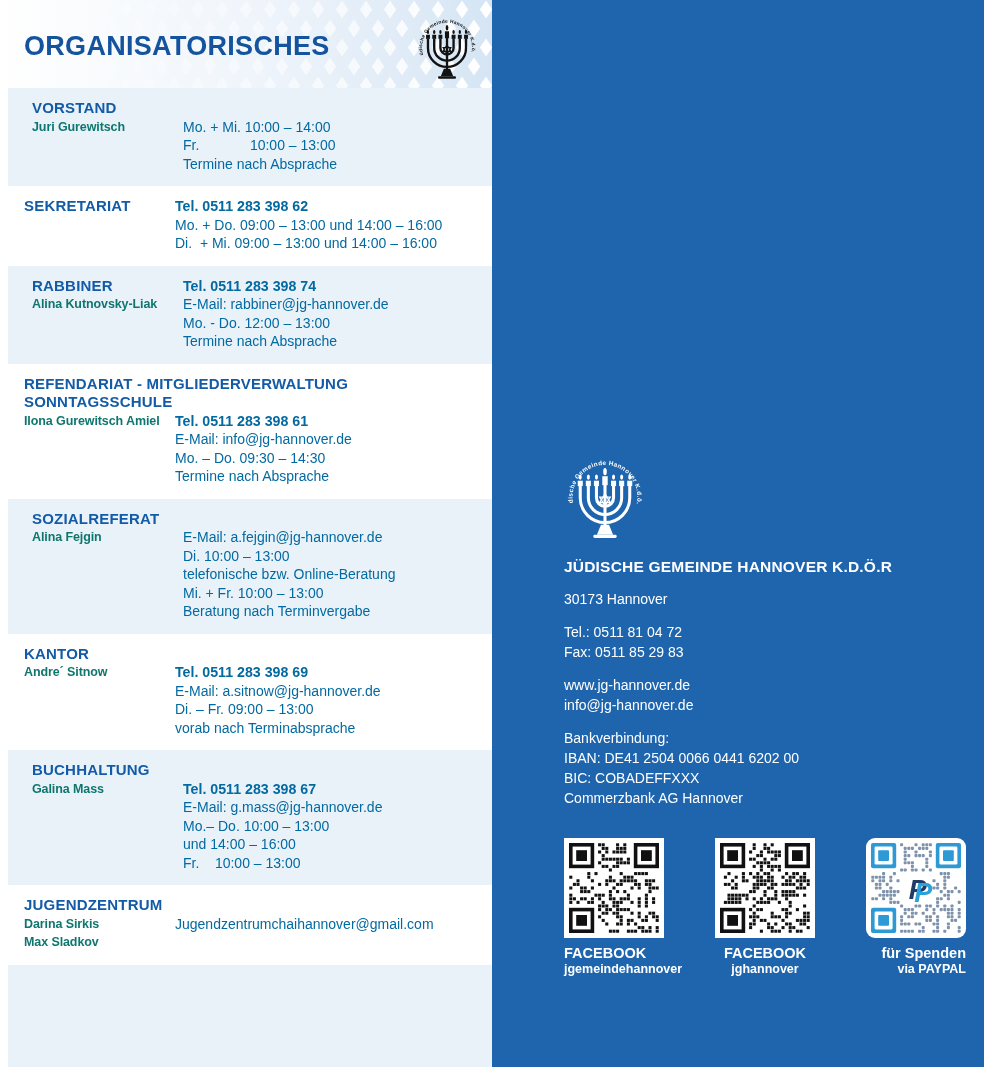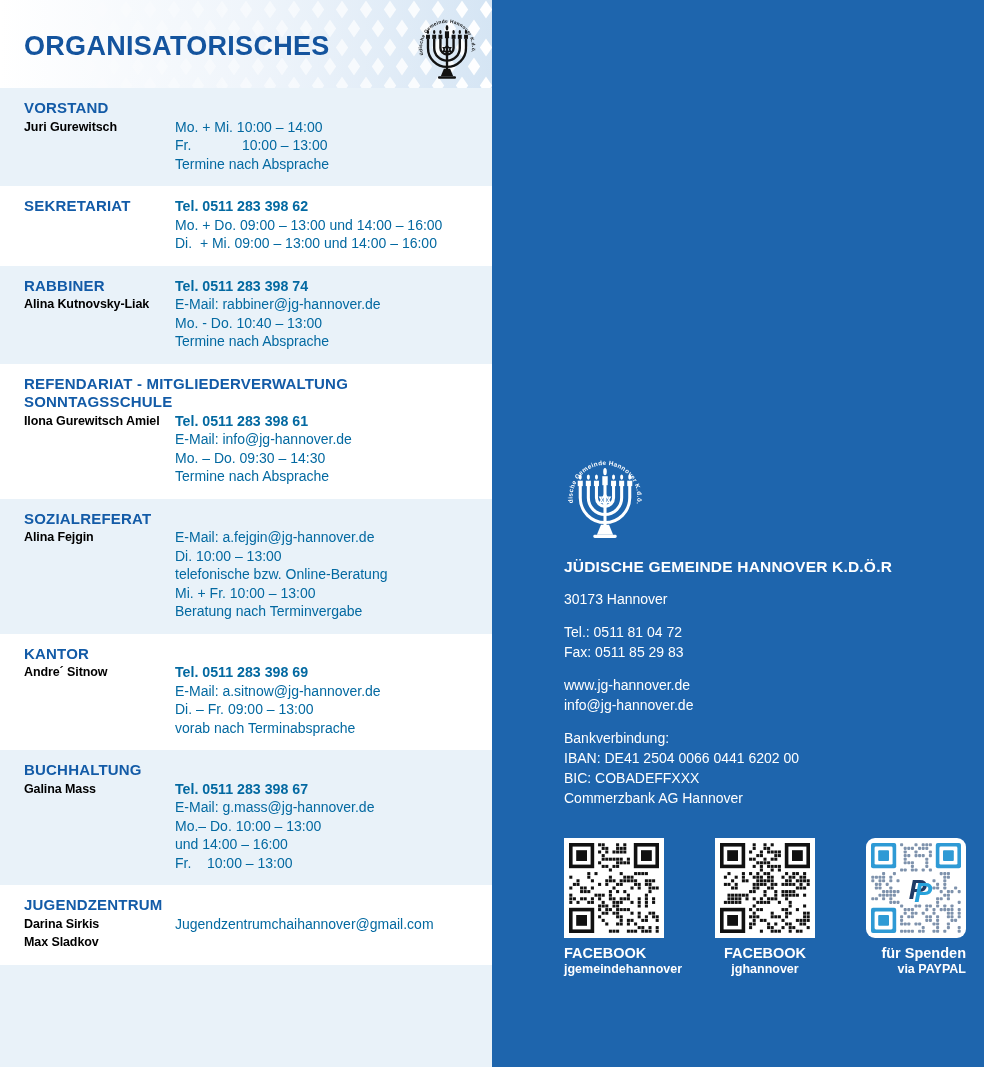--- a/index.html
+++ b/index.html
@@ -7,25 +7,25 @@
   #page{position:relative;width:1000px;height:1067px;overflow:hidden;display:flex;background:#ffffff;}
 
   
   #left-col{width:492px;height:1067px;display:flex;flex-direction:column;background:#ffffff;}
   #header{position:relative;height:88px;background:#ffffff;flex:0 0 auto;}
   #header .pattern-svg{position:absolute;top:0;right:0;}
   #page-title{position:absolute;left:24px;top:31px;font-size:27px;font-weight:bold;color:#14549e;letter-spacing:.3px;}
   .header-menorah{position:absolute;top:5px;right:10px;width:70px;height:83px;color:#121212;}
 
   .section{display:grid;grid-template-columns:151px 1fr;padding:11px 8px 13px 24px;box-sizing:border-box;flex:0 0 auto;}
-  .band-light{background:#e9f2f9;}
+  .band-light{background:#e9f2f9;margin-left:8px;}
   .band-white{background:#ffffff;}
   .sec-title div{font-size:15px;font-weight:bold;color:#135ba7;line-height:18.5px;letter-spacing:.2px;}
   .fw-title .sec-title{white-space:nowrap;}
-  .sec-names div{font-size:12.5px;font-weight:bold;color:#000000;line-height:18.5px;white-space:nowrap;letter-spacing:-.1px;}
+  .sec-names div{font-size:12.5px;font-weight:bold;color:#0f766e;line-height:18.5px;white-space:nowrap;letter-spacing:-.1px;}
   .sec-details{min-width:0;}
   .sec-details div{font-size:14px;color:#0369a1;line-height:18.5px;white-space:pre;}
   .sec-details div.bold{font-weight:bold;font-size:14.2px;}
   #left-filler{flex:1 1 auto;}
 
   
   #right-panel{width:492px;height:1067px;background:#1e65ad;box-sizing:border-box;padding-left:72px;padding-right:26px;color:#ffffff;}
   .org-logo{display:block;width:94px;height:108px;color:#ffffff;margin-top:442px;margin-left:-6px;}
   #org-name{font-size:15.5px;font-weight:bold;letter-spacing:.2px;margin-top:8px;}
   .org-group{margin-top:13px;}
@@ -153,21 +153,21 @@
       <div class="sec-title">
               <div>RABBINER</div>
             </div>
       <div class="sec-names">
               <div>Alina Kutnovsky-Liak</div>
             </div>
     </div>
     <div class="sec-details" style="margin-top: 0px;">
             <div class="bold">Tel. 0511 283 398 74</div>
             <div>E-Mail: rabbiner@jg-hannover.de</div>
-            <div>Mo. - Do. 10:40 – 13:00</div>
+            <div>Mo. - Do. 12:00 – 13:00</div>
             <div>Termine nach Absprache</div>
           </div>
   </section>
 
   <section class="section band-white fw-title">
     <div class="sec-left">
       <div class="sec-title">
               <div>REFENDARIAT - MITGLIEDERVERWALTUNG</div>
               <div>SONNTAGSSCHULE</div>
             </div>

